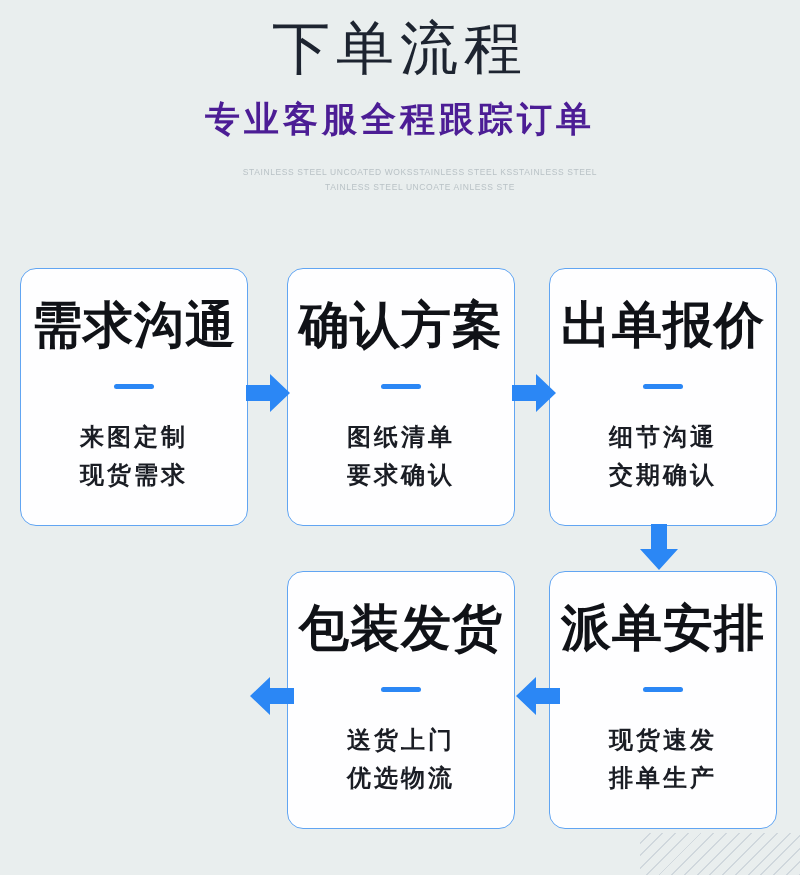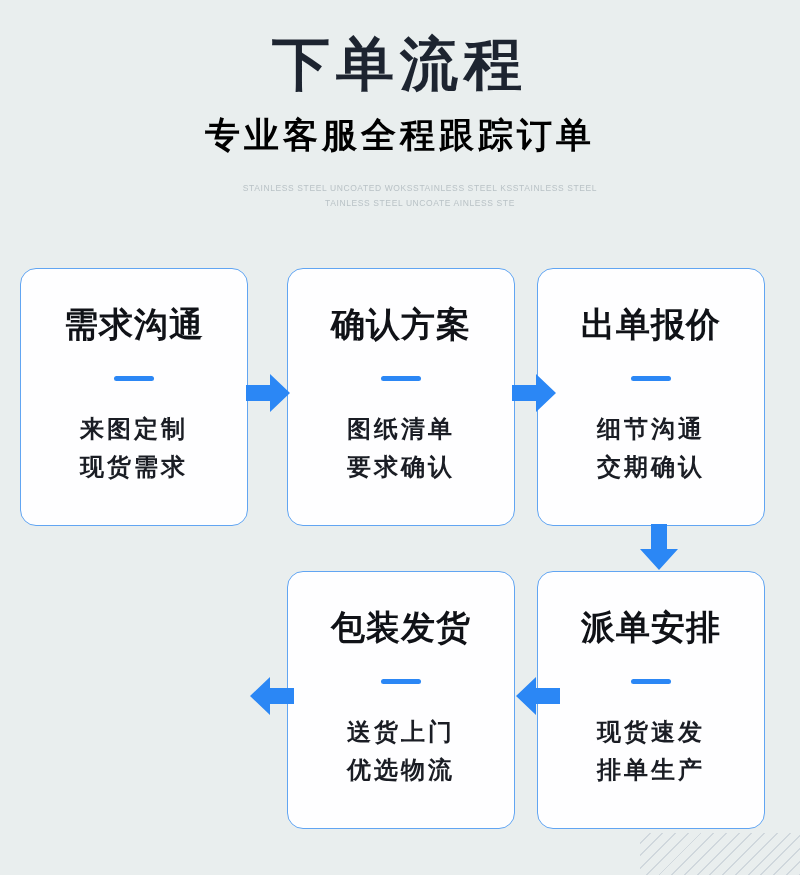--- a/index.html
+++ b/index.html
@@ -32,31 +32,31 @@
     pointer-events: none;
   }
 
   .header {
     padding-top: 16px;
     text-align: center;
   }
   .title {
     font-family: "Liberation Serif", "DejaVu Serif", serif;
     font-size: 58px;
-    font-weight: 700;
+    font-weight: 400;
     color: #1d2430;
     letter-spacing: 6px;
     line-height: 1.15;
-    margin: 16px;
+    margin: 0;
   }
   .subtitle {
     font-family: "Liberation Serif", "DejaVu Serif", serif;
     font-size: 35px;
     font-weight: 700;
-    color: #000000;
+    color: #4c1d95;
     letter-spacing: 4px;
     margin: 16px 0 0 0;
     line-height: 1.2;
   }
   .eng-block {
     margin-top: 24px;
     text-align: center;
   }
   .eng-line {
     font-family: "Liberation Sans", sans-serif;
@@ -91,25 +91,25 @@
     background: #fefeff;
     border: 1.6px solid #61a5f2;
     border-radius: 16px;
     display: flex;
     flex-direction: column;
     align-items: center;
     justify-content: center;
   }
   .card.c0 { left: 20px; }
   .card.c1 { left: 287px; }
-  .card.c2 { left: 537px; }
+  .card.c2 { left: 549px; }
 
   .card-title {
     font-family: "Liberation Serif", "DejaVu Serif", serif;
-    font-size: 34px;
+    font-size: 50px;
     font-weight: 700;
     color: #101217;
     letter-spacing: 1px;
     line-height: 1;
     margin-bottom: 34px;
   }
   .dash {
     width: 40px;
     height: 5px;
     border-radius: 3px;

